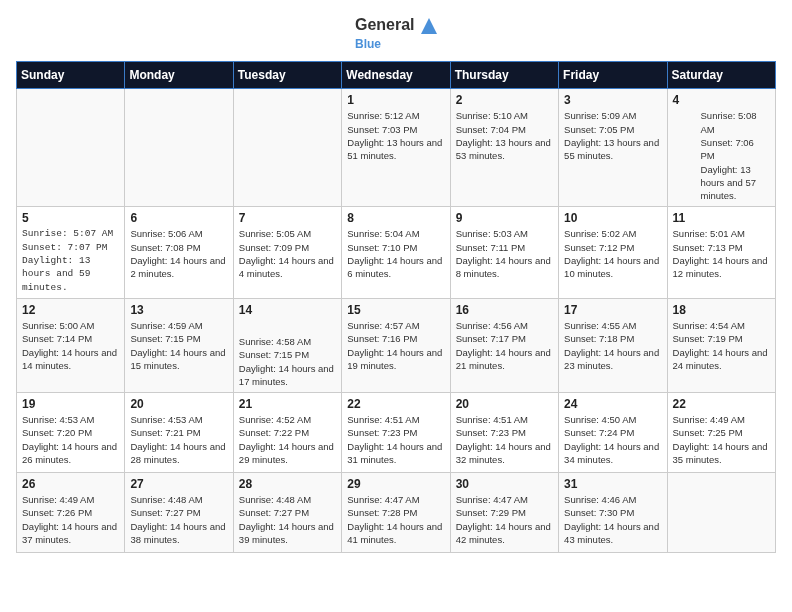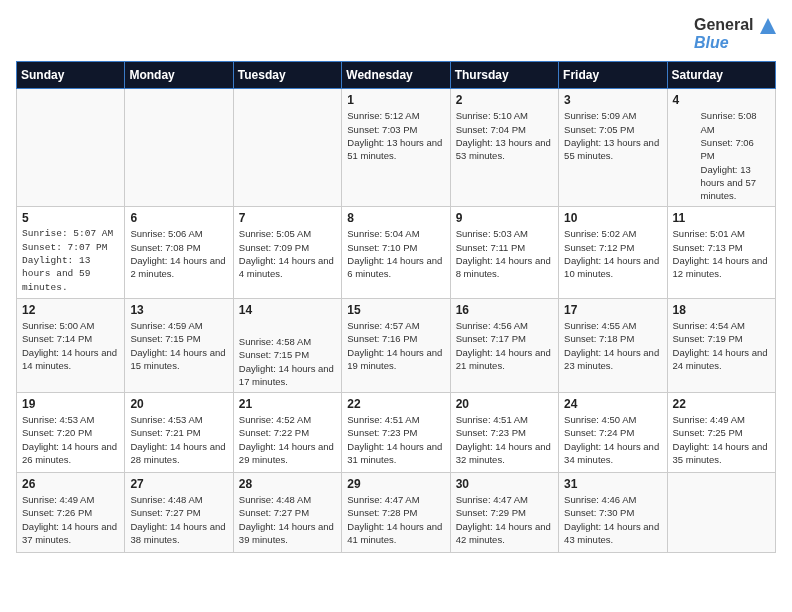--- a/index.html
+++ b/index.html
@@ -5,21 +5,21 @@
     * { box-sizing: border-box; margin: 0; padding: 0; }
     body {
       font-family: Arial, sans-serif;
       background: #fff;
       width: 792px;
       min-height: 612px;
       padding: 16px;
     }
     .header {
       display: flex;
-      justify-content: flex-end;
+      justify-content: center;
       align-items: flex-start;
       margin-bottom: 10px;
     }
     .logo {
       display: flex;
       align-items: center;
       gap: 4px;
     }
     .title-block {
       text-align: right;
@@ -75,21 +75,21 @@
 <body>
 
 <div class="header">
   <div class="logo">
   <div style="line-height:1.1;">
     <span style="font-size:16px;font-weight:bold;color:#333;">General</span>
     <svg width="16" height="16" viewBox="0 0 16 16" style="vertical-align:middle;margin-left:2px;">
       <polygon points="0,16 8,0 16,16" fill="#4a90d9"></polygon>
     </svg>
     <br>
-    <span style="font-size:16px;font-weight:bold;color:#4a90d9;font-style:italic;">Blue</span>
+    <span style="font-size:12px;font-weight:bold;color:#4a90d9;">Blue</span>
   </div>
 </div>
   <div class="title-block">
     <div class="month-year"></div>
     <div class="location"></div>
   </div>
 </div>
 
 <table>
   <thead>

